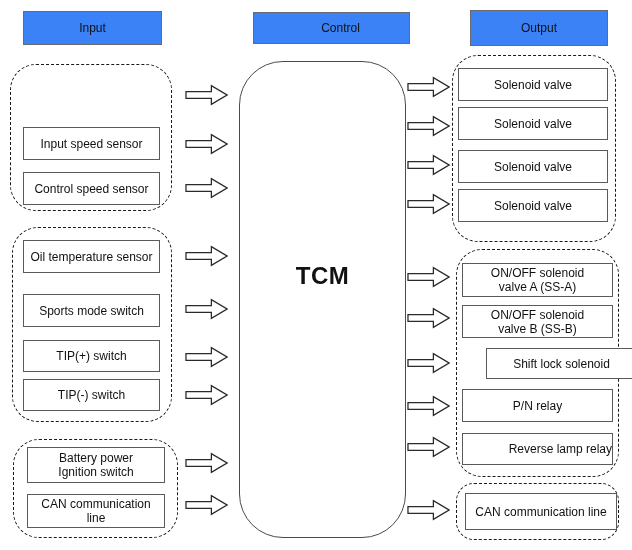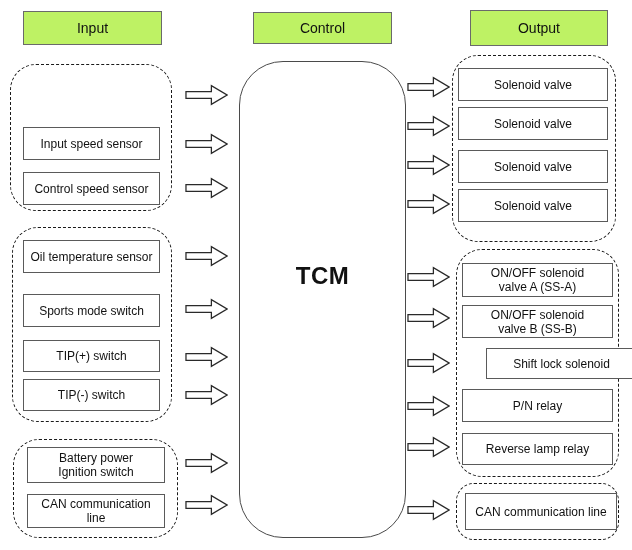--- a/index.html
+++ b/index.html
@@ -8,25 +8,25 @@
     width: 632px;
     height: 550px;
     background: #ffffff;
     font-family: "Liberation Sans", sans-serif;
     color: #111111;
     overflow: hidden;
   }
   .hdr {
     position: absolute;
     border: 1px solid #6a6a6a;
-    background: #bef264;
+    background: #3b82f6;
     display: flex;
     align-items: center;
     justify-content: center;
-    font-size: 14px;
+    font-size: 12px;
   }
   .box {
     position: absolute;
     border: 1px solid #5a5a5a;
     background: #ffffff;
     display: flex;
     align-items: center;
     justify-content: center;
     text-align: center;
     font-size: 12px;
@@ -66,21 +66,21 @@
   .arrow svg { display: block; width: 100%; height: 100%; }
 </style>
 </head>
 <body>
 
 <div id="stage">
 
   <div class="hdr" style="left:23px; top:11px; width:137px; height:32px;">
     <span>Input</span>
   </div>
-  <div class="hdr" style="left:253px; top:12px; width:137px; height:30px;">
+  <div class="hdr" style="left:253px; top:12px; width:137px; height:30px;padding-left:18px;">
     <span>Control</span>
   </div>
   <div class="hdr" style="left:470px; top:10px; width:136px; height:34px;">
     <span>Output</span>
   </div>
 
   <div class="tcm">
     <div class="tcm-label">TCM</div>
   </div>
 
@@ -141,21 +141,21 @@
   <div class="box pre" style="left:462px; top:305px; width:151px; height:33px;">
     <span class="pre">ON/OFF solenoid
 valve B (SS-B)</span>
   </div>
   <div class="box" style="left:486px; top:348px; width:151px; height:31px;align-items:center;">
     <span>Shift lock solenoid</span>
   </div>
   <div class="box" style="left:462px; top:389px; width:151px; height:33px;">
     <span>P/N relay</span>
   </div>
-  <div class="box" style="left:462px; top:433px; width:151px; height:32px;">
+  <div class="box" style="left:462px; top:433px; width:151px; height:32px;justify-content:flex-end;">
     <span>Reverse lamp relay</span>
   </div>
 
   <div class="box" style="left:465px; top:493px; width:152px; height:37px;">
     <span>CAN communication line</span>
   </div>
 
   <div class="arrow" style="left:185px; top:84px;">
       <svg viewBox="0 0 44 22" xmlns="http://www.w3.org/2000/svg">
         <path d="M1 7.5 H27 V1.5 L43 11 L27 20.5 V14.5 H1 Z" fill="#ffffff" stroke="#2a2a2a" stroke-width="1.3" stroke-linejoin="miter"></path>

